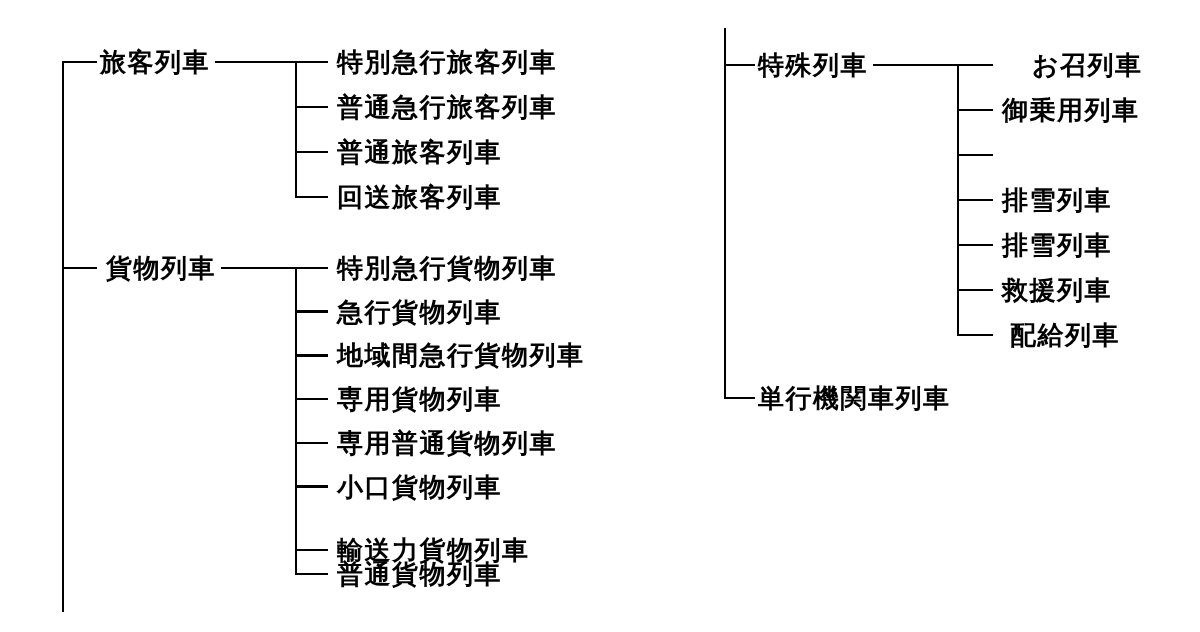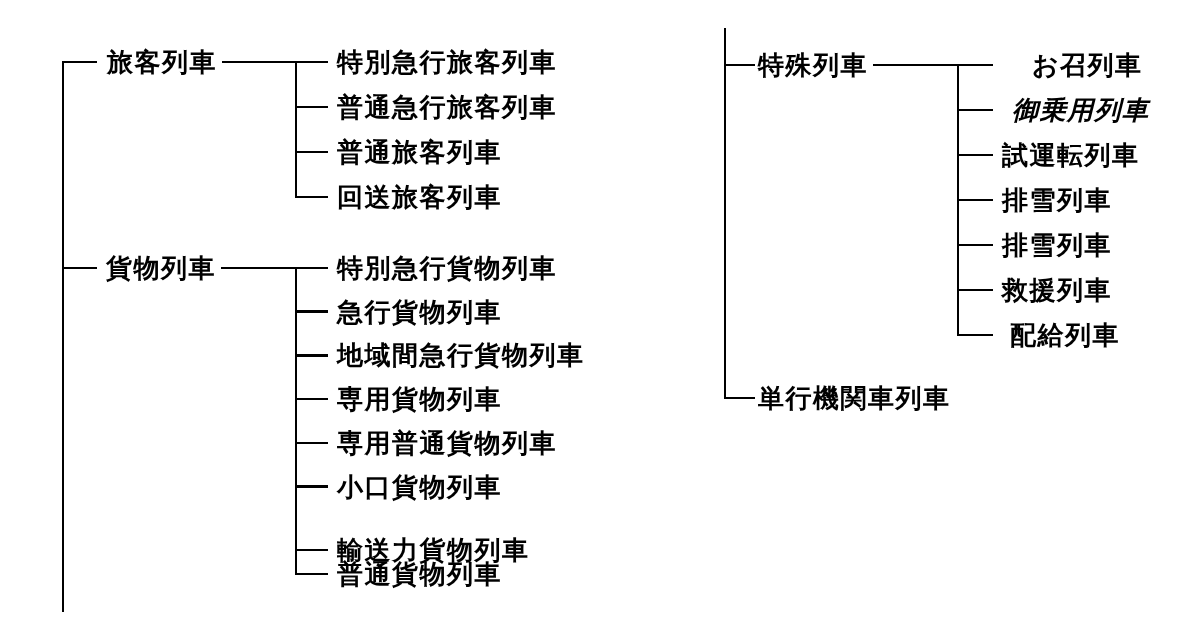--- a/index.html
+++ b/index.html
@@ -52,21 +52,21 @@
     flex: 0 0 auto;
   }
 </style>
 </head>
 <body>
 
 <div id="figure" class="figure">
     <div class="vline" style="left: 61.75px; top: 60.75px; height: 551.25px;"></div>
     <div class="row" style="left: 63px; top: 47px; width: 234.25px;">
       <div class="tick" style="width: 34px;"></div>
-      <span class="lbl" style="margin-left: 10px; margin-right: 5px;">旅客列車</span>
+      <span class="lbl" style="margin-left: 3px; margin-right: 5px;">旅客列車</span>
       <div class="tail"></div>
     </div>
     <div class="vline" style="left: 294.75px; top: 60.75px; height: 137.5px;"></div>
     <div class="row" style="left: 296px; top: 47px; width: auto;">
       <div class="tick" style="width: 32px;"></div>
       <span class="lbl" style="margin-left: 9px;">特別急行旅客列車</span>
     </div>
     <div class="row" style="left: 296px; top: 92px; width: auto;">
       <div class="tick" style="width: 32px;"></div>
       <span class="lbl" style="margin-left: 9px;">普通急行旅客列車</span>
@@ -123,25 +123,24 @@
       <span class="lbl" style="margin-left: 3px; margin-right: 5px;">特殊列車</span>
       <div class="tail"></div>
     </div>
     <div class="vline" style="left: 956.75px; top: 63.75px; height: 272.5px;"></div>
     <div class="row" style="left: 958px; top: 50px; width: auto; gap: 30px;">
       <div class="tick" style="width: 35px;"></div>
       <span class="lbl" style="margin-left: 9px;">お召列車</span>
     </div>
     <div class="row" style="left: 958px; top: 95px; width: auto;">
       <div class="tick" style="width: 35px;"></div>
-      <span class="lbl" style="margin-left: 19px; font-style: italic;">御乗用列車</span>
+      <span class="lbl" style="margin-left: 9px;">御乗用列車</span>
     </div>
     <div class="row" style="left: 958px; top: 140px; width: auto;">
       <div class="tick" style="width: 35px;"></div>
-      <span class="lbl" style="margin-left: 9px;">試運転列車</span>
     </div>
     <div class="row" style="left: 958px; top: 185px; width: auto;">
       <div class="tick" style="width: 35px;"></div>
       <span class="lbl" style="margin-left: 9px;">排雪列車</span>
     </div>
     <div class="row" style="left: 958px; top: 230px; width: auto;">
       <div class="tick" style="width: 35px;"></div>
       <span class="lbl" style="margin-left: 9px;">排雪列車</span>
     </div>
     <div class="row" style="left: 958px; top: 275px; width: auto;">

